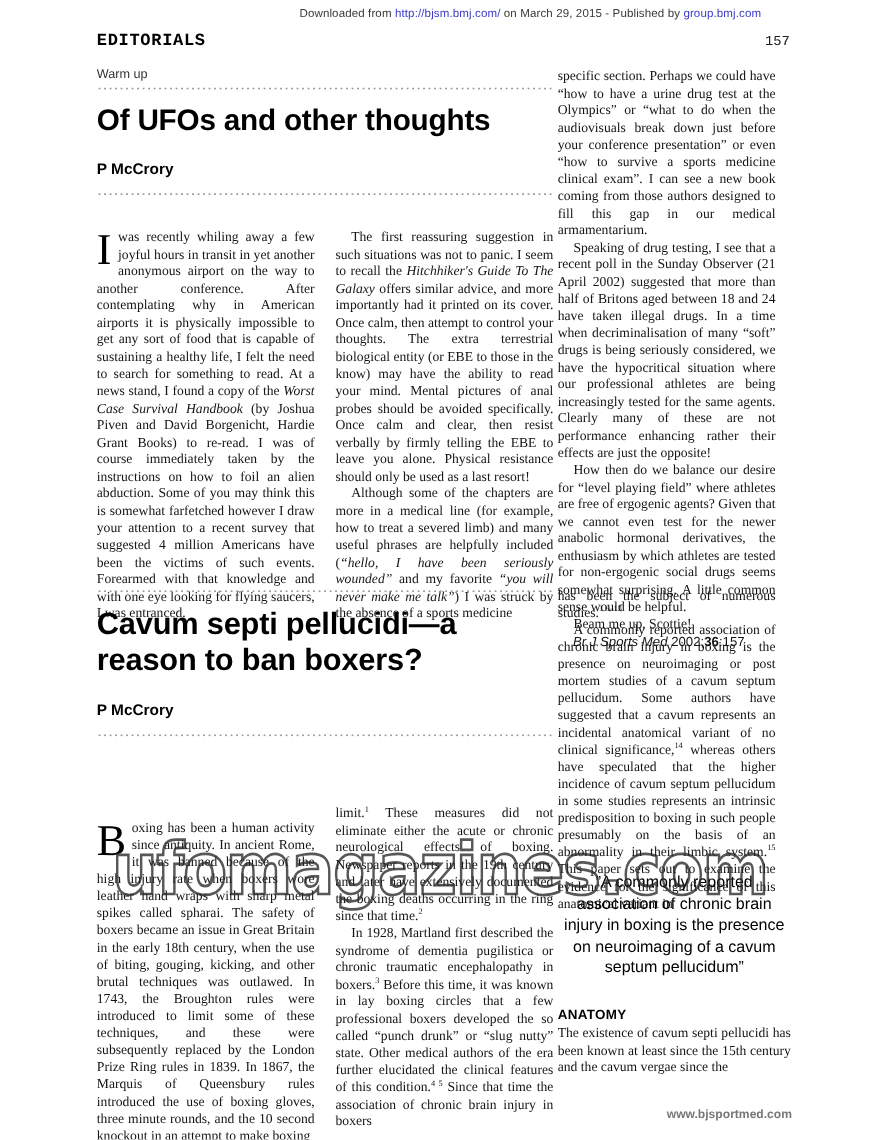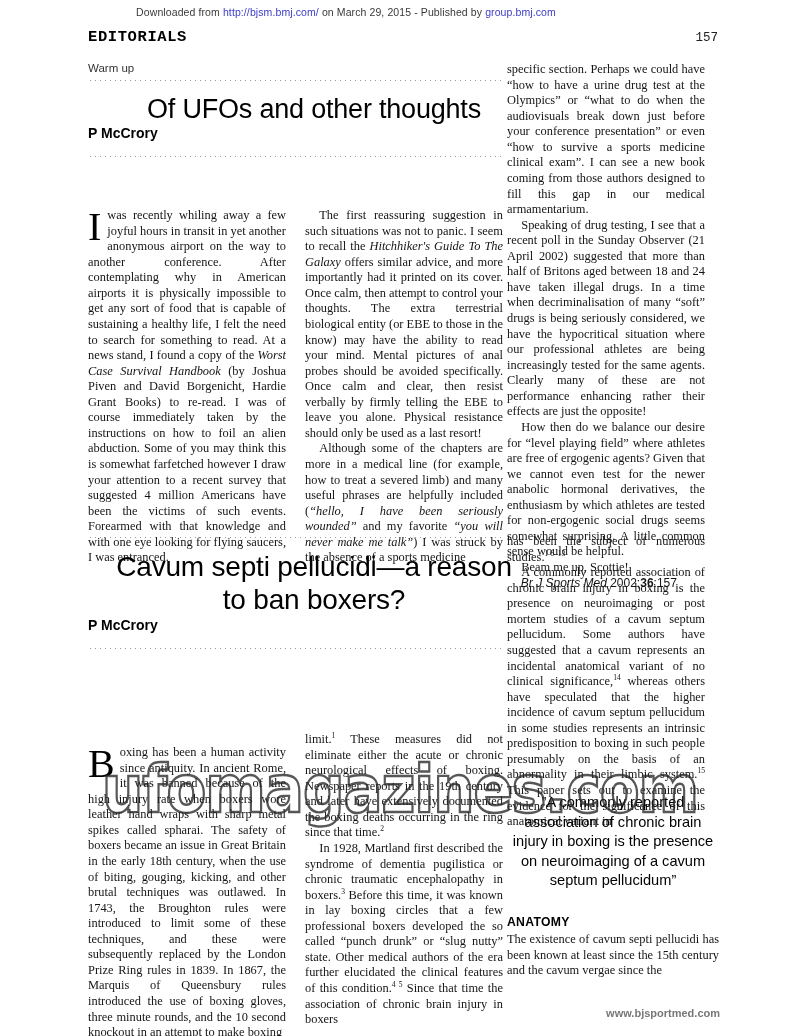--- a/index.html
+++ b/index.html
@@ -15,21 +15,21 @@
     color: #111;
     overflow: hidden;
   }
 
   
   .dl-banner {
     position: absolute;
     top: 6px;
     left: 0;
     width: 692px;
-    text-align: center;
+    text-align: right;
     font-family: "Liberation Sans", sans-serif;
     font-size: 10.5px;
     color: #3a3a3a;
     letter-spacing: .1px;
   }
   .dl-banner a.link {
     color: #3b3bc8;
     text-decoration: none;
   }
 
@@ -76,37 +76,36 @@
     width: 415px;
     height: 3px;
     background-image: radial-gradient(circle, #9a9a9a 0.85px, transparent 1px);
     background-size: 5px 3px;
     background-repeat: repeat-x;
     margin: 2px 0 0 0;
   }
 
   .art-title {
     font-family: "Liberation Sans", sans-serif;
-    font-weight: normal;
+    font-weight: bold;
     font-size: 27px;
     line-height: 1.17;
     letter-spacing: -0.2px;
     color: #000;
     width: 420px;
-    margin: 12px 0 0 16px;
-    text-align: center;
+    margin: 12px 0 0 0;
   }
   #article-2 .art-title { font-size: 28px; }
 
   .art-author {
     font-family: "Liberation Sans", sans-serif;
     font-weight: bold;
     font-size: 14px;
     color: #000;
-    margin: 0 0 0 0;
+    margin: 20px 0 0 0;
     width: 420px;
   }
 
   .standfirst {
     font-family: "Liberation Sans", sans-serif;
     font-size: 14.2px;
     line-height: 1.42;
     color: #111;
     width: 420px;
     margin: 12px 0 0 0;

